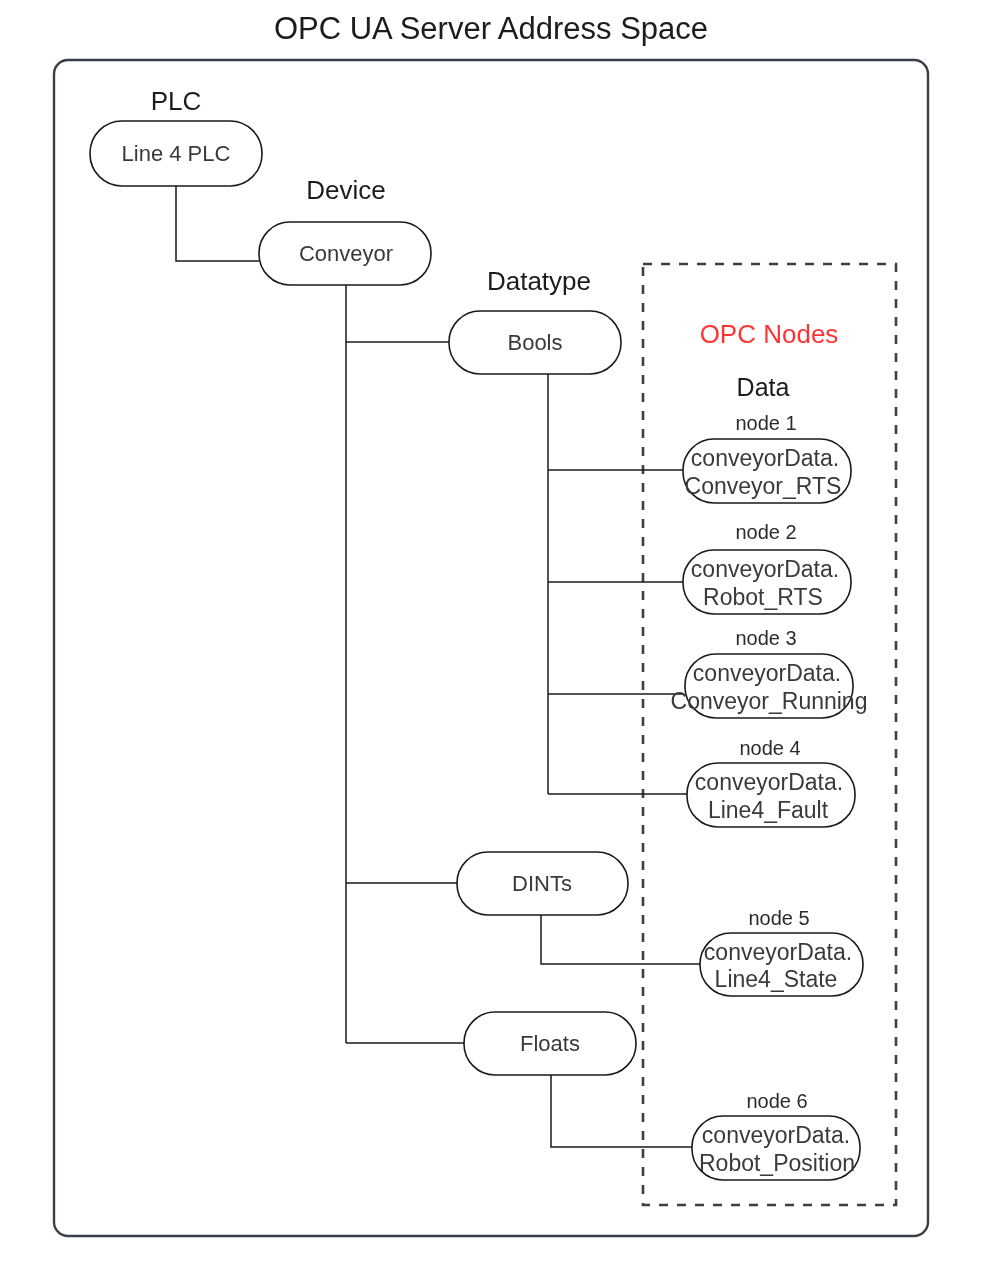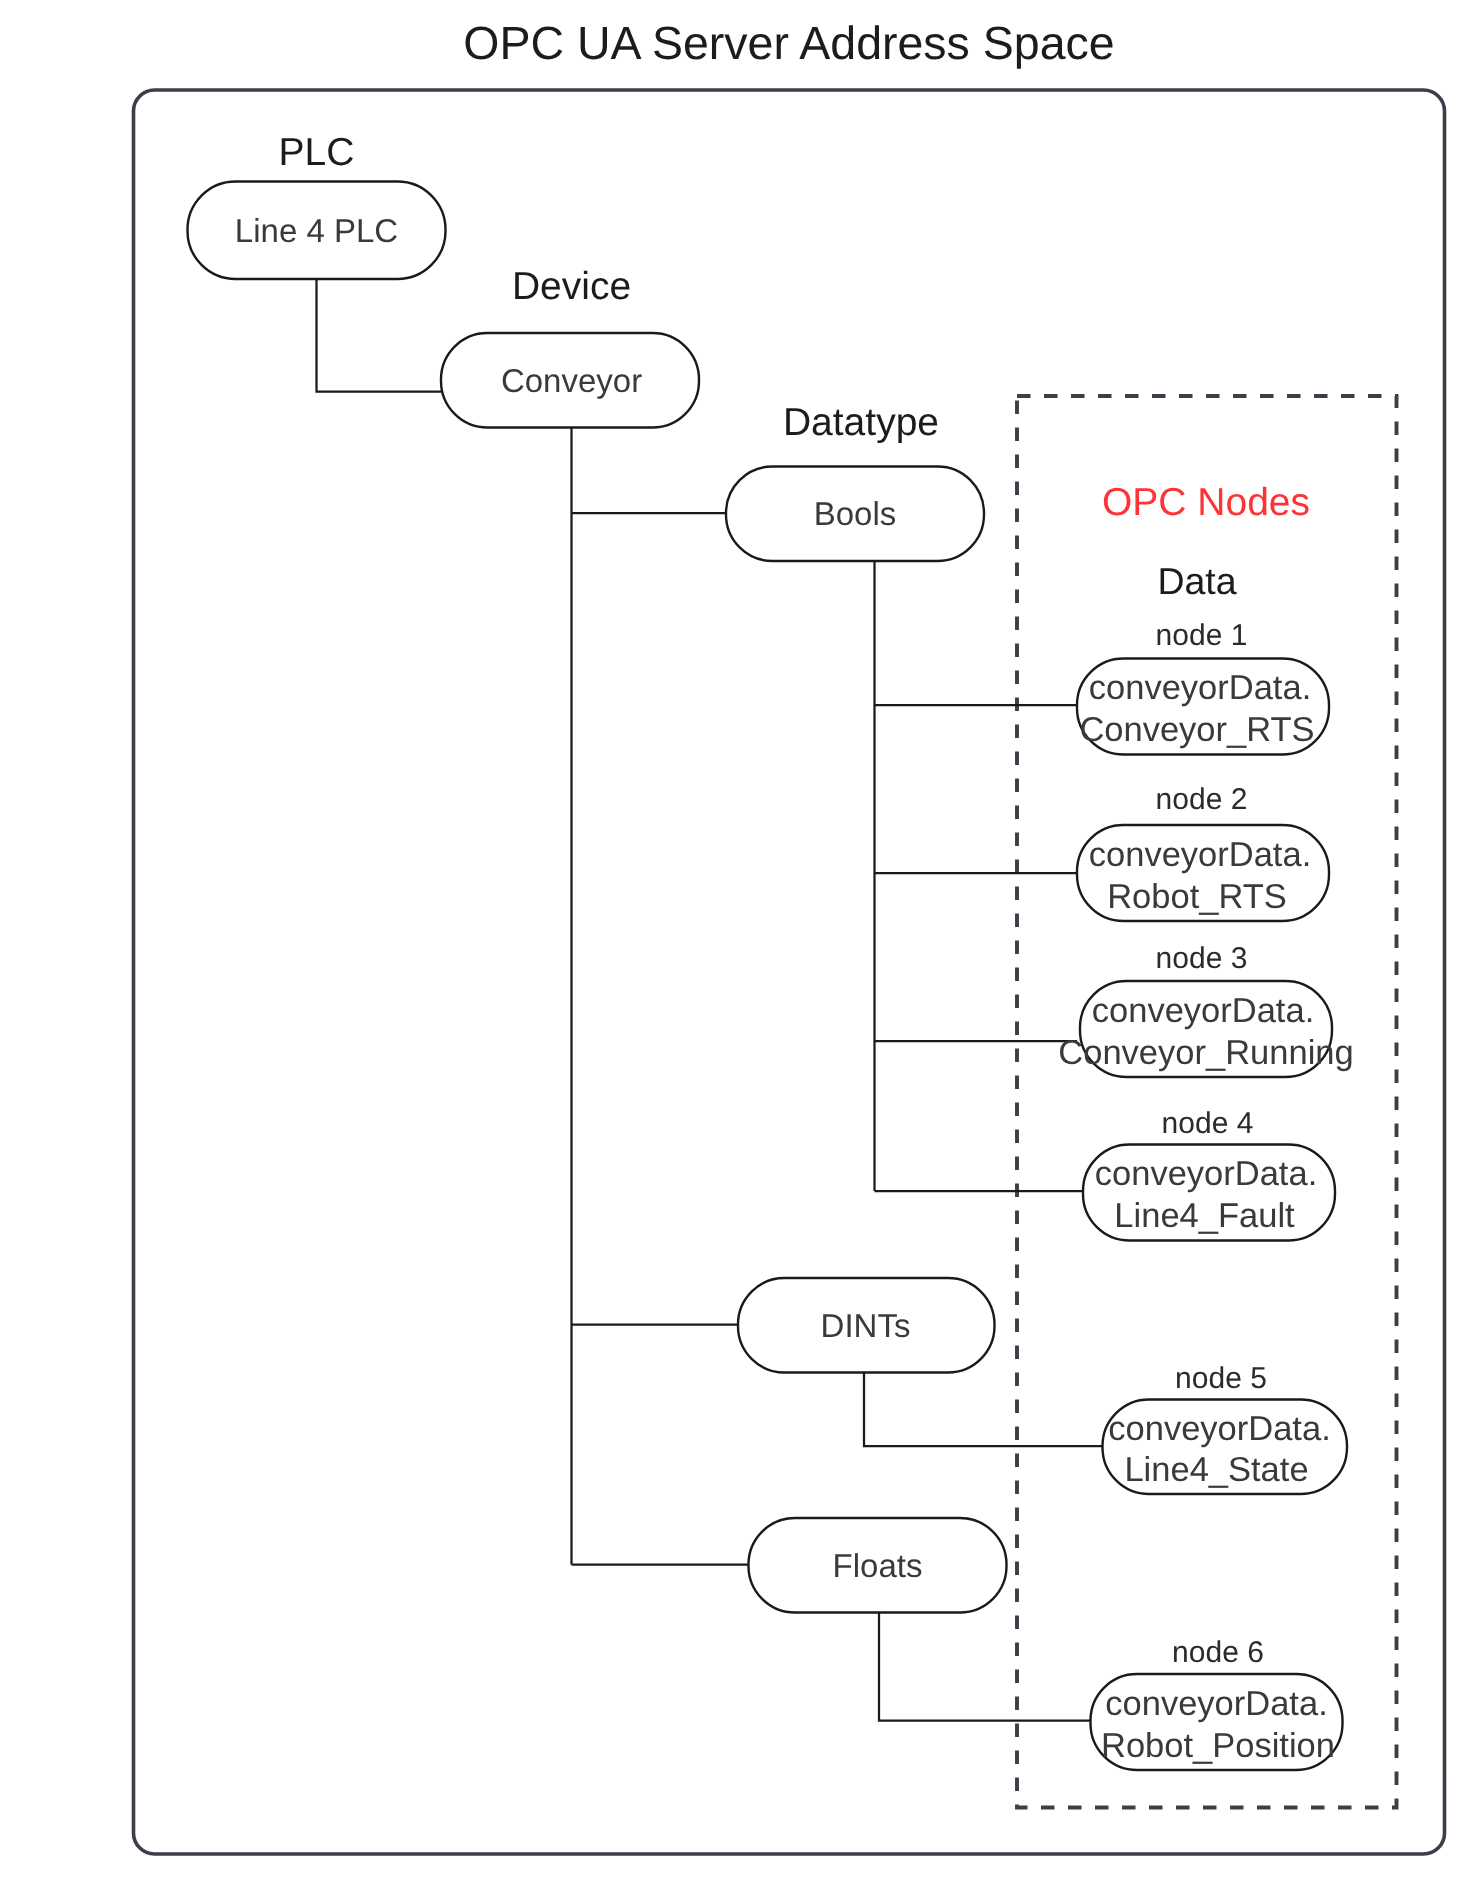--- a/index.html
+++ b/index.html
@@ -10,21 +10,20 @@
   body {
     width: 982px;
     height: 1265px;
     font-family: "Liberation Sans", sans-serif;
     overflow: hidden;
   }
   #diagram-root {
     position: relative;
     width: 792px;
     height: 1265px;
-    padding-left: 35px;
   }
   svg#diagram {
     display: block;
     width: 982px;
     height: 1265px;
   }
   .node-shape {
     fill: #ffffff;
     stroke: #1a1a1a;
     stroke-width: 1.6;

